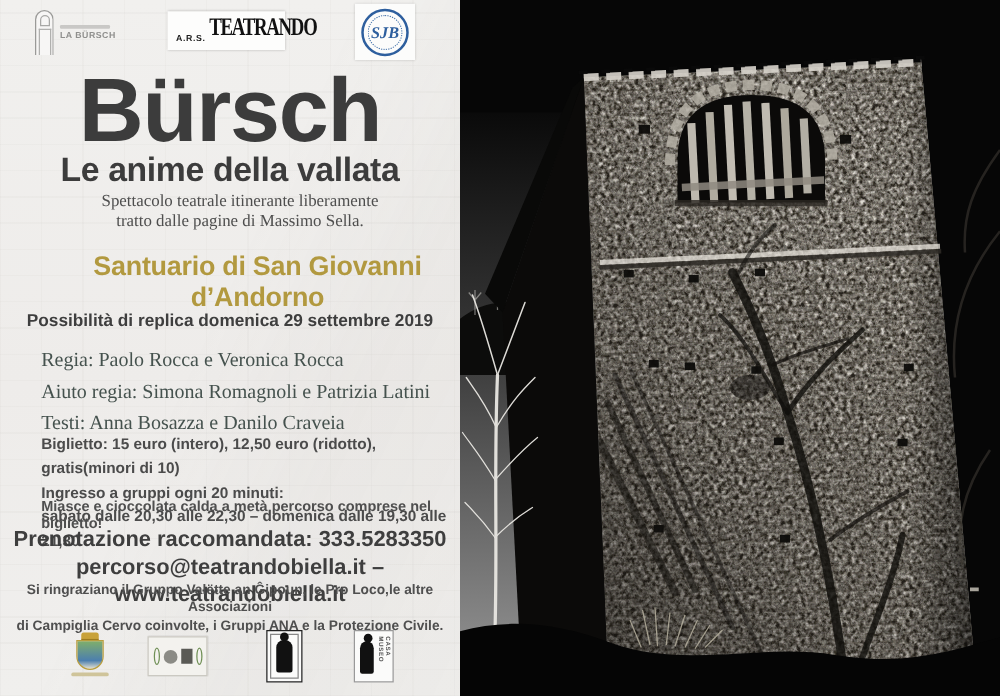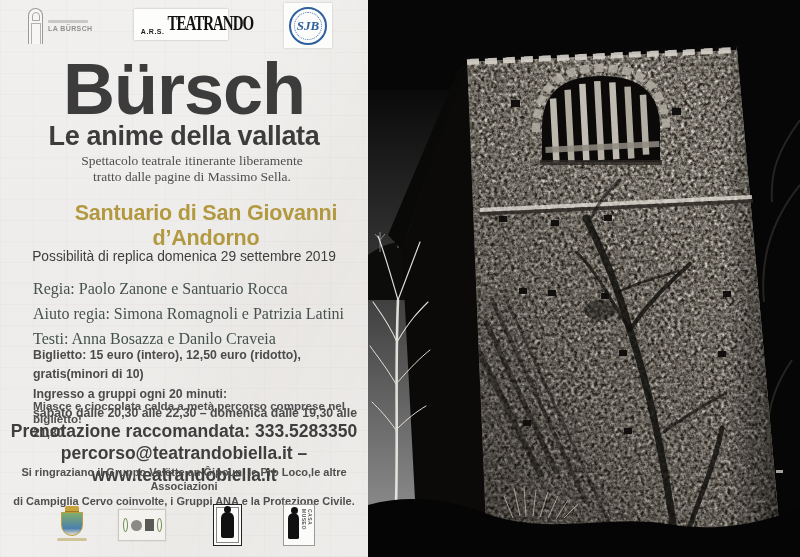--- a/index.html
+++ b/index.html
@@ -41,21 +41,21 @@
   .sjb-circle { width:38px; height:38px; border-radius:50%; border:2.5px solid #2e5f9e; display:flex; align-items:center; justify-content:center; position:relative; }
   .sjb-circle:before { content:""; position:absolute; inset:3px; border-radius:50%; border:1px dotted #4d79ae; }
   .sjb-circle .sjb-txt { font-family:"Liberation Serif", serif; font-weight:bold; font-style:italic; font-size:13px; color:#2e5f9e; }
 
   
   .title { left:0; top:48px; width:100%; text-align:center; font-size:72px; font-weight:bold; color:#3c3c3c; letter-spacing:-1px; line-height:1.15; }
   .subtitle { left:0; top:121px; width:100%; text-align:center; font-size:27px; font-weight:bold; color:#3c3c3c; letter-spacing:-.3px; }
   .tagline { left:0; top:153px; width:100%; text-align:center; font-family:"Liberation Serif", serif; font-size:13.5px; color:#4e4e4e; line-height:1.2;padding-left:16px; }
   .venue { left:0; top:201px; width:100%; text-align:center; font-size:21.5px; font-weight:bold; color:#b2993f; letter-spacing:-.2px;padding-left:44px; }
   .dates { left:0; top:224px; width:100%; text-align:center; font-size:24px; font-weight:bold; color:#383838; letter-spacing:-.2px; }
-  .replica { left:0; top:249px; width:100%; text-align:center; font-size:13.8px; font-weight:normal; color:#3e3e3e; }
+  .replica { left:0; top:249px; width:100%; text-align:center; font-size:13.8px; font-weight:bold; color:#3e3e3e; }
   .credits { left:33px; top:277px; width:320px; font-family:"Liberation Serif", serif; font-size:16px; color:#45524e; line-height:1.55; }
   .tickets { left:33px; top:346px; width:325px; font-size:12.3px; font-weight:bold; color:#4b4b4b; line-height:1.58; }
   .note { left:33px; top:399px; width:320px; font-size:11.6px; font-weight:bold; color:#4f4f4f; }
   .booking { left:0; top:421px; width:100%; text-align:center; font-size:17.5px; font-weight:bold; color:#3e3e3e; line-height:1.25; }
   .thanks { left:0; top:465px; width:100%; text-align:center; font-size:11px; font-weight:bold; color:#4f4f4f; line-height:1.3; }
 
   
   .bottom-logos { left:0; top:503px; width:368px; height:50px; }
   .crest { left:52px; top:3px; width:40px; height:44px; display:flex; flex-direction:column; align-items:center; }
   .crest .crown { width:14px; height:7px; background:#c8a23a; border-radius:2px 2px 0 0; border-bottom:2px solid #9c7c22; }
@@ -109,21 +109,21 @@
     <div class="abs subtitle">Le anime della vallata</div>
     <div class="abs tagline">
       <div>Spettacolo teatrale itinerante liberamente</div>
       <div>tratto dalle pagine di Massimo Sella.</div>
     </div>
 
     <div class="abs venue">Santuario di San Giovanni d’Andorno</div>
     <div class="abs replica">Possibilità di replica domenica 29 settembre 2019</div>
 
     <div class="abs credits">
-      <div>Regia: Paolo Zanone e Santuario Rocca</div>
+      <div>Regia: Paolo Rocca e Veronica Rocca</div>
       <div>Aiuto regia: Simona Romagnoli e Patrizia Latini</div>
       <div>Testi: Anna Bosazza e Danilo Craveia</div>
     </div>
 
     <div class="abs tickets">
       <div>Biglietto: 15 euro (intero), 12,50 euro (ridotto), gratis(minori di 10)</div>
       <div>Ingresso a gruppi ogni 20 minuti:</div>
       <div>sabato dalle 20,30 alle 22,30 – domenica dalle 19,30 alle 21,30</div>
     </div>
     <div class="abs note">Miasce e cioccolata calda a metà percorso comprese nel biglietto!</div>

